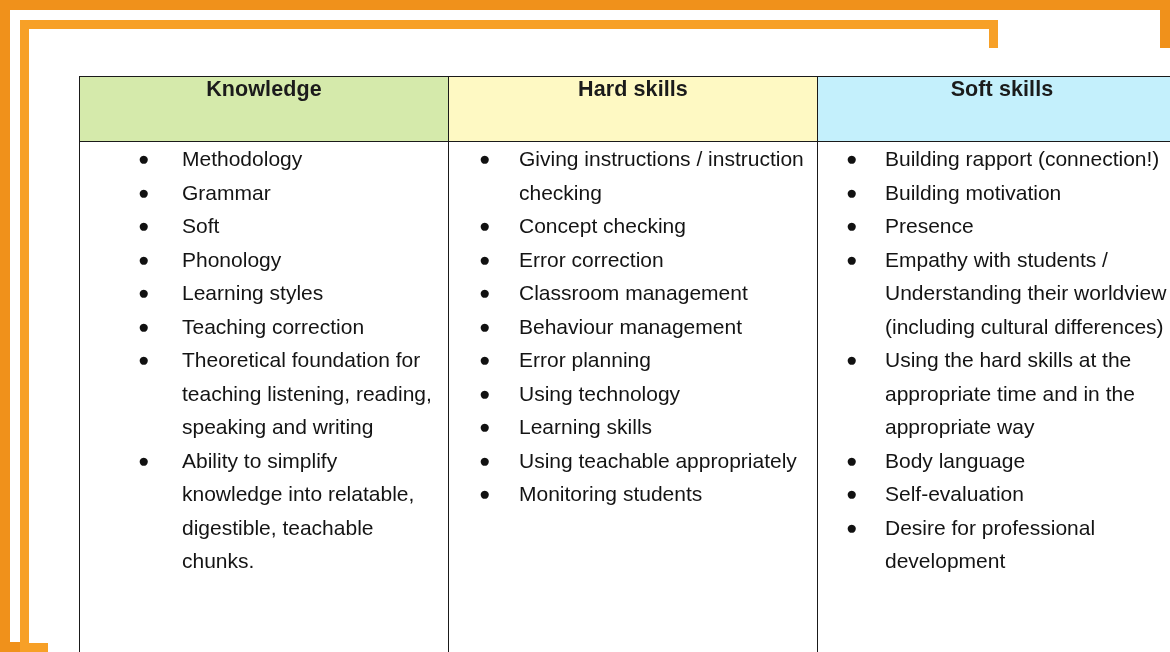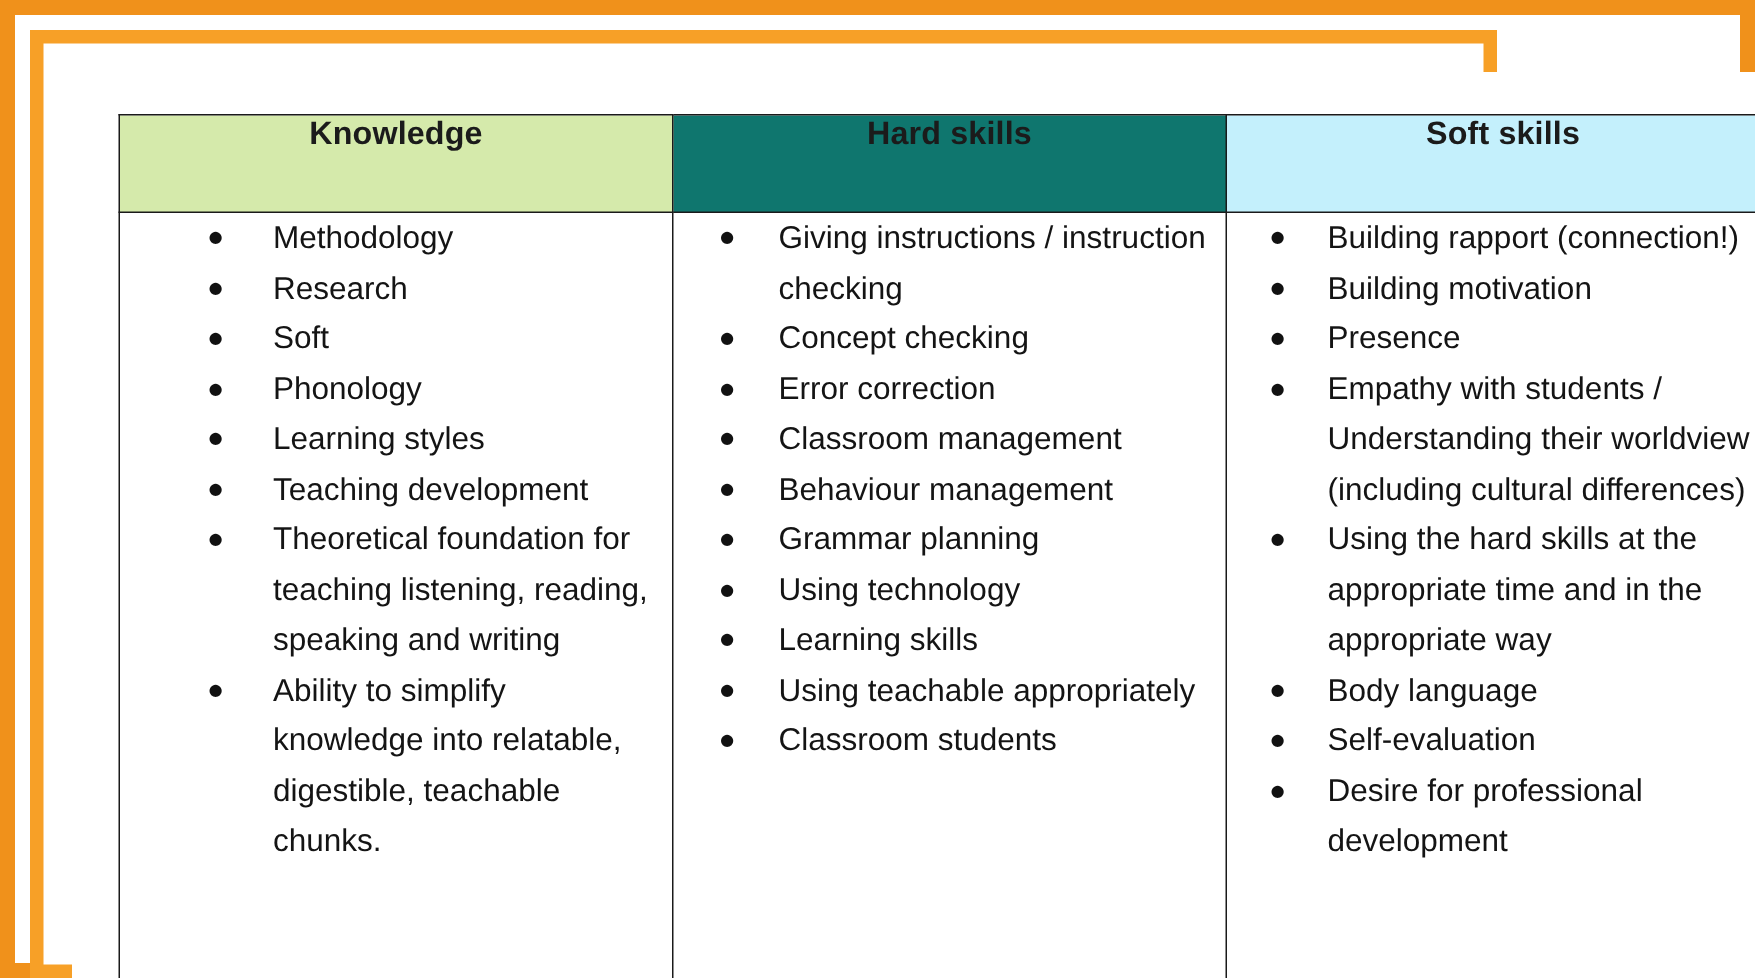--- a/index.html
+++ b/index.html
@@ -116,50 +116,50 @@
 <body>
 
 <div id="frame">
   <div id="frame-inner">
     <div id="paper">
 
       <table id="skills-table">
         <thead>
           <tr>
             <th class="col-head head-knowledge" style="background: rgb(213, 234, 171);">Knowledge</th>
-            <th class="col-head head-hard" style="background: #0f766e; margin-left: 16px;">Hard skills</th>
+            <th class="col-head head-hard" style="background: #fef9c3; margin-left: 16px;">Hard skills</th>
             <th class="col-head head-soft" style="background: rgb(196, 240, 252);">Soft skills</th>
           </tr>
         </thead>
         <tbody>
           <tr>
             <td class="col-body col-1">
               <ul class="skills">
                   <li><span class="bullet">●</span><span>Methodology</span></li>
-                  <li><span class="bullet">●</span><span>Research</span></li>
+                  <li><span class="bullet">●</span><span>Grammar</span></li>
                   <li><span class="bullet">●</span><span>Soft</span></li>
                   <li><span class="bullet">●</span><span>Phonology</span></li>
                   <li><span class="bullet">●</span><span>Learning styles</span></li>
-                  <li><span class="bullet">●</span><span>Teaching development</span></li>
+                  <li><span class="bullet">●</span><span>Teaching correction</span></li>
                   <li><span class="bullet">●</span><span>Theoretical foundation for teaching listening, reading, speaking and writing</span></li>
                   <li><span class="bullet">●</span><span>Ability to simplify knowledge into relatable, digestible, teachable chunks.</span></li>
                 </ul>
             </td>
             <td class="col-body col-2">
               <ul class="skills">
                   <li><span class="bullet">●</span><span>Giving instructions / instruction checking</span></li>
                   <li><span class="bullet">●</span><span>Concept checking</span></li>
                   <li><span class="bullet">●</span><span>Error correction</span></li>
                   <li><span class="bullet">●</span><span>Classroom management</span></li>
                   <li><span class="bullet">●</span><span>Behaviour management</span></li>
-                  <li><span class="bullet">●</span><span>Grammar planning</span></li>
+                  <li><span class="bullet">●</span><span>Error planning</span></li>
                   <li><span class="bullet">●</span><span>Using technology</span></li>
                   <li><span class="bullet">●</span><span>Learning skills</span></li>
                   <li><span class="bullet">●</span><span>Using teachable appropriately</span></li>
-                  <li><span class="bullet">●</span><span>Classroom students</span></li>
+                  <li><span class="bullet">●</span><span>Monitoring students</span></li>
                 </ul>
             </td>
             <td class="col-body col-3">
               <ul class="skills">
                   <li><span class="bullet">●</span><span>Building rapport (connection!)</span></li>
                   <li><span class="bullet">●</span><span>Building motivation</span></li>
                   <li><span class="bullet">●</span><span>Presence</span></li>
                   <li><span class="bullet">●</span><span>Empathy with students / Understanding their worldview (including cultural differences)</span></li>
                   <li><span class="bullet">●</span><span>Using the hard skills at the appropriate time and in the appropriate way</span></li>
                   <li><span class="bullet">●</span><span>Body language</span></li>

